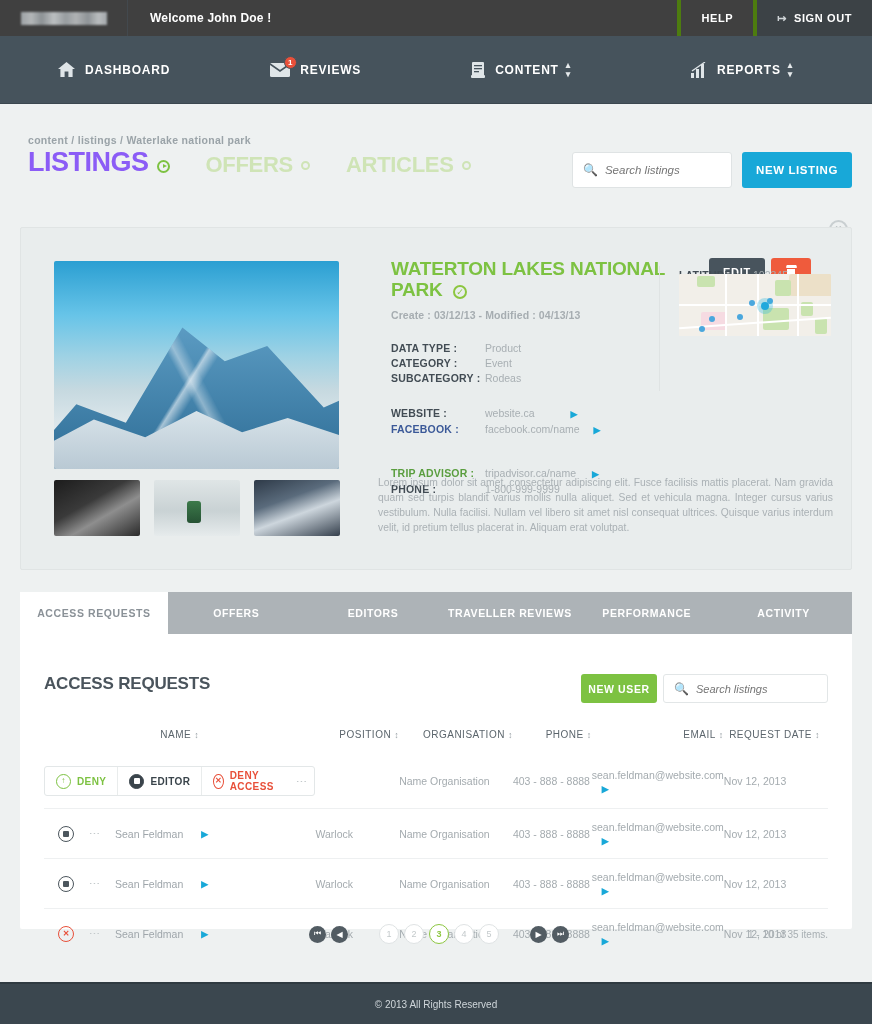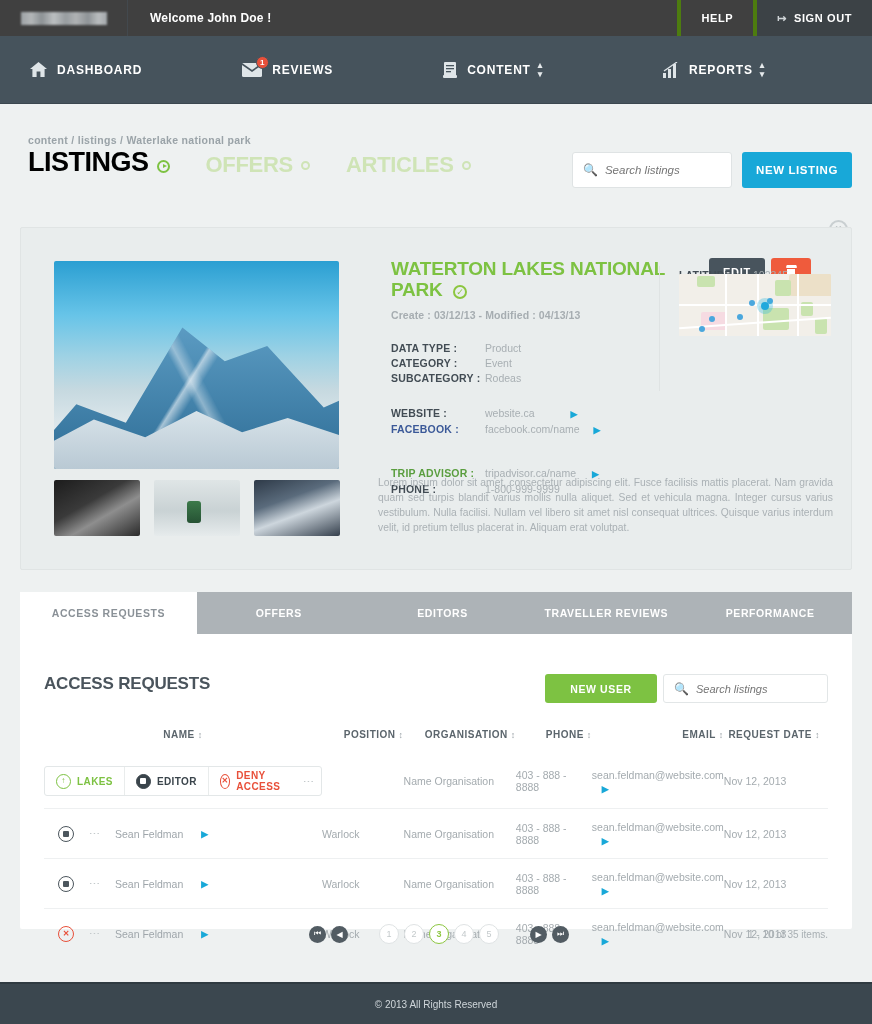--- a/index.html
+++ b/index.html
@@ -33,21 +33,21 @@
     display: flex; align-items: center; padding: 0 20px;
     font-weight: bold; font-size: 11px; letter-spacing: .6px;
     border-left: 4px solid #4d7c0f;
   }
   .signout-cell { background: #3c4246; }
   .signout-ico { margin-right: 7px; font-size: 11px; color: #cfd4d7; }
 
   
   .mainnav {
     height: 68px; background: #46535c; display: flex; align-items: center;
-    color: #fff; border-bottom: 1px solid #3b474f;
+    color: #fff; border-bottom: 1px solid #3b474f; padding-left: 28px;
   }
   .navitem {
     display: flex; align-items: center; font-size: 12px; font-weight: bold;
     letter-spacing: .8px; padding: 0 14px; position: relative;
   }
   .nav-dash { margin-left: 16px; }
   .nav-msg { margin-left: 72px; }
   .nav-con { margin-left: 82px; }
   .nav-rep { margin-left: 92px; }
   .navicon { margin-right: 10px; display: inline-flex; position: relative; }
@@ -57,21 +57,21 @@
     position: absolute; top: -7px; right: -7px; background: #e8503a; color: #fff;
     border-radius: 50%; width: 13px; height: 13px; font-size: 8px; font-weight: bold;
     display: flex; align-items: center; justify-content: center; border: 1px solid #46535c;
   }
 
   
   .listhead { position: relative; padding: 30px 20px 0 28px; height: 92px; }
   .breadcrumb { font-size: 10.5px; color: #9aa3a8; font-weight: bold; letter-spacing: .3px; }
   .titlerow { display: flex; align-items: flex-end; margin-top: 3px; }
   .big-title {
-    font-size: 27px; font-weight: bold; color: #000000; letter-spacing: -.5px;
+    font-size: 27px; font-weight: bold; color: #8b5cf6; letter-spacing: -.5px;
     line-height: 1;
   }
   .ring {
     display: inline-block; width: 13px; height: 13px; border-radius: 50%;
     border: 2px solid #7dc242; margin-left: 8px; position: relative; top: -3px;
   }
   .ring::after {
     content: ""; position: absolute; left: 4px; top: 2px;
     border-left: 4px solid #7dc242; border-top: 2.5px solid transparent;
     border-bottom: 2.5px solid transparent;
@@ -231,39 +231,39 @@
   }
   .tab.active { background: #fff; color: #8a9197; }
   .tab:first-child { flex: 1.08; }
 
   .panel-body { padding: 28px 24px 0 24px; position: relative; }
   .panel-title {
     font-size: 17px; font-weight: bold; color: #4a545c; letter-spacing: -.2px;
     display: inline-block; margin-top: 12px;
   }
   .newuser {
-    position: absolute; right: 195px; top: 40px; width: 112px; height: 29px;
+    position: absolute; right: 195px; top: 40px; width: 76px; height: 29px;
     background: #7dc242; color: #fff; border: 0; border-radius: 3px;
     font-weight: bold; font-size: 10.5px; letter-spacing: .6px; cursor: pointer;
     font-family: "Liberation Sans", sans-serif;
   }
   .searchwrap2 {
     position: absolute; right: 24px; top: 40px; width: 165px; height: 29px;
     background: #fff; border: 1px solid #e2e6e7; border-radius: 3px;
     display: flex; align-items: center; padding: 0 10px;
   }
   .searchwrap2 input {
     border: 0; outline: 0; font-size: 11px; font-style: italic; color: #9aa1a5;
     font-family: "Liberation Sans", sans-serif; width: 100%; background: transparent;
   }
 
   
   table.reqs { width: 100%; border-collapse: collapse; margin-top: 35px; }
   table.reqs th {
-    font-size: 10px; font-weight: bold; color: #5b656c; letter-spacing: .5px;
+    font-size: 10px; font-weight: normal; color: #5b656c; letter-spacing: .5px;
     padding-bottom: 14px; white-space: nowrap;
   }
   .sortico { color: #9aa2a7; font-size: 9px; margin-left: 3px; }
   table.reqs td {
     font-size: 10.5px; color: #a4abaf; padding: 12px 0; border-top: 1px solid #eef0f1;
     vertical-align: middle;
   }
   tr.first-row td { border-top: 0; }
   .c-name { width: 225px; padding-left: 4px; }
   .c-pos { width: 110px; }
@@ -524,20 +524,21 @@
     </div>
   </div>
 
   <div class="panel">
     <div class="tabs">
       <div class="tab active">ACCESS REQUESTS</div>
       <div class="tab">OFFERS</div>
       <div class="tab">EDITORS</div>
       <div class="tab">TRAVELLER REVIEWS</div>
       <div class="tab">PERFORMANCE</div>
+      <div class="tab">ACTIVITY</div>
     </div>
 
     <div class="panel-body">
       <div class="panel-title">ACCESS REQUESTS</div>
       <button class="newuser">NEW USER</button>
       <div class="searchwrap2">
         <span class="mag">🔍</span>
         <input type="text" placeholder="Search listings" style="">
       </div>
 
@@ -551,21 +552,21 @@
             <th class="c-email"><span>EMAIL</span><span class="sortico">↕</span></th>
             <th class="c-date"><span>REQUEST DATE</span><span class="sortico">↕</span></th>
           </tr>
         </thead>
         <tbody>
           <tr class="first-row">
             <td class="c-name">
               <span class="actiongrp">
                 <span class="act admin">
                   <span class="cico">↑</span>
-                  <span>LAKES</span>
+                  <span>DENY</span>
                 </span>
                 <span class="act editor">
                   <span class="cico filled"></span>
                   <span>EDITOR</span>
                 </span>
                 <span class="act deny">
                   <span class="cico">✕</span>
                   <span>DENY ACCESS</span>
                 </span>
                 <span class="kebab">⋮</span>

